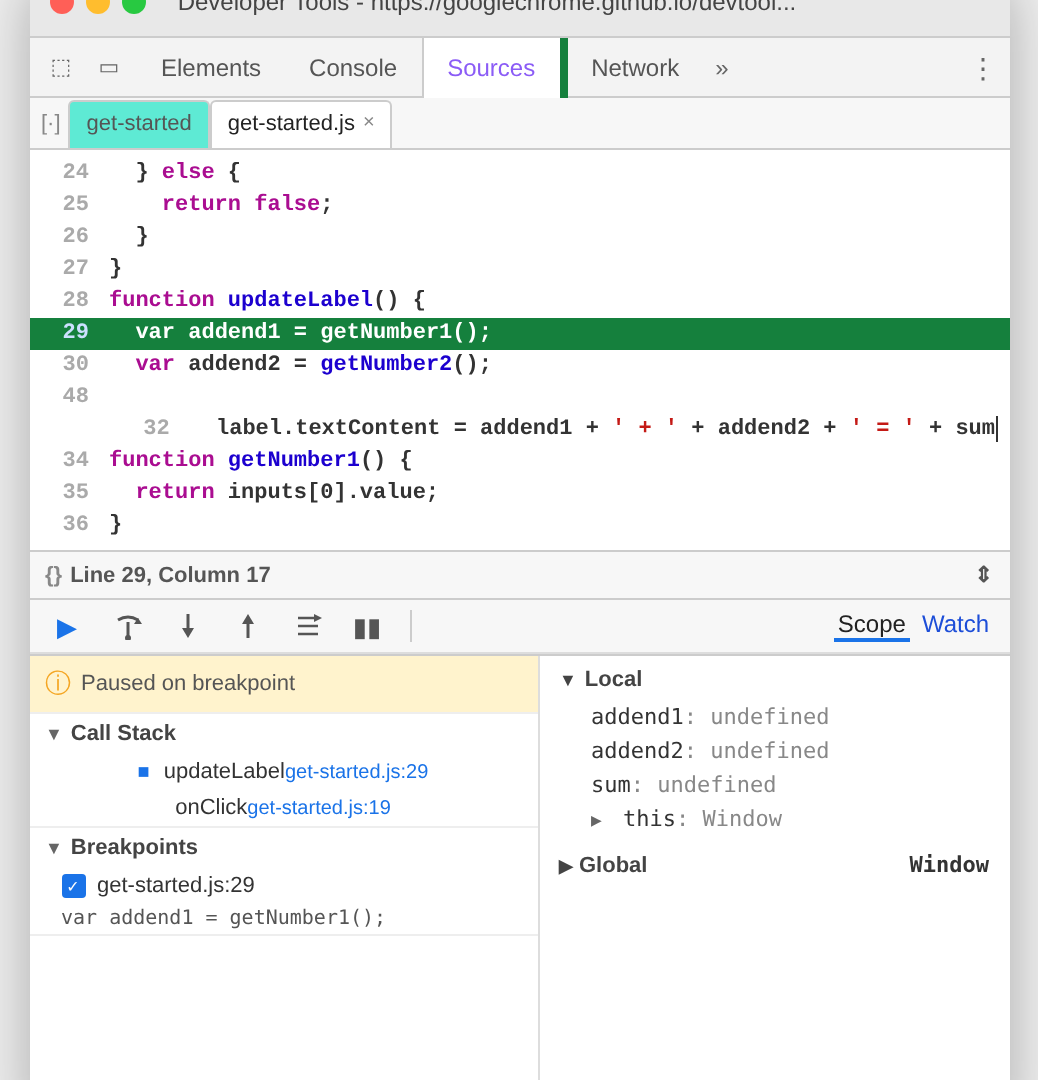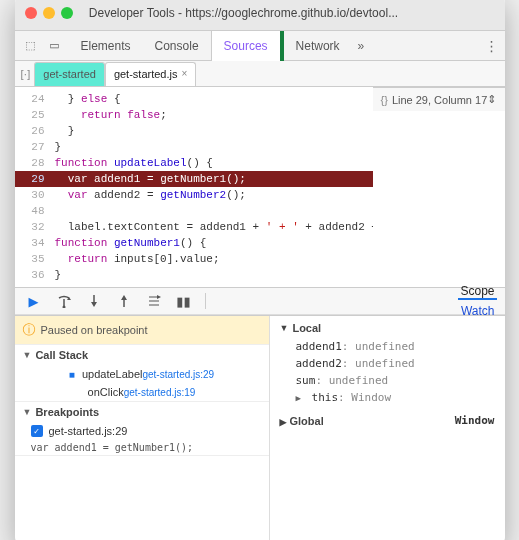--- a/index.html
+++ b/index.html
@@ -137,39 +137,41 @@
     .file-tab-close {
       font-size: 10px;
       color: #888;
       cursor: pointer;
     }
     
     .code-area {
       flex: 1;
       overflow: hidden;
       display: flex;
+      flex-direction: column;
       background: #fff;
       min-height: 0;
+      font-weight: bold;
     }
     .code-lines {
       flex: 1;
       overflow: hidden;
       font-family: 'Menlo', 'Monaco', 'Courier New', monospace;
       font-size: 11px;
       line-height: 16px;
       padding: 4px 0;
     }
     .code-line {
       display: flex;
       align-items: center;
       height: 16px;
       padding: 0 6px;
     }
     .code-line.highlighted {
-      background: #7f1d1d;
+      background: #15803d;
       color: #fff;
     }
     .code-line.highlighted .line-num { color: #cce0ff; }
     .code-line.highlighted .code-text { color: #fff; }
     .line-num {
       width: 24px;
       text-align: right;
       color: #aaa;
       margin-right: 10px;
       flex-shrink: 0;
@@ -178,21 +180,21 @@
     .code-text {
       color: #333;
       white-space: pre;
       font-size: 11px;
     }
     .kw { color: #aa0d91; }
     .fn { color: #1c00cf; }
     .str { color: #c41a16; }
     .code-line.highlighted .kw,
     .code-line.highlighted .fn { color: #fff; }
-    .cursor-line { position: relative; }
+    .cursor-line { position: relative; justify-content: flex-end; }
     .text-cursor {
       display: inline-block;
       width: 1px;
       height: 13px;
       background: #333;
       vertical-align: middle;
     }
     
     .status-bar {
       background: #f7f7f7;
@@ -239,22 +241,21 @@
     .debug-divider {
       width: 1px;
       height: 16px;
       background: #ccc;
       margin: 0 2px;
     }
     .debug-right {
       margin-left: auto;
       display: flex;
       gap: 4px;
-      align-items: flex-end;
-      flex-direction: column;
+      align-items: flex-start;
     }
     .scope-tab {
       color: #1d4ed8;
       cursor: pointer;
       padding: 0 2px;
     }
     .scope-tab.active {
       color: #222;
       font-weight: 500;
       border-bottom: 2px solid #1a73e8;

